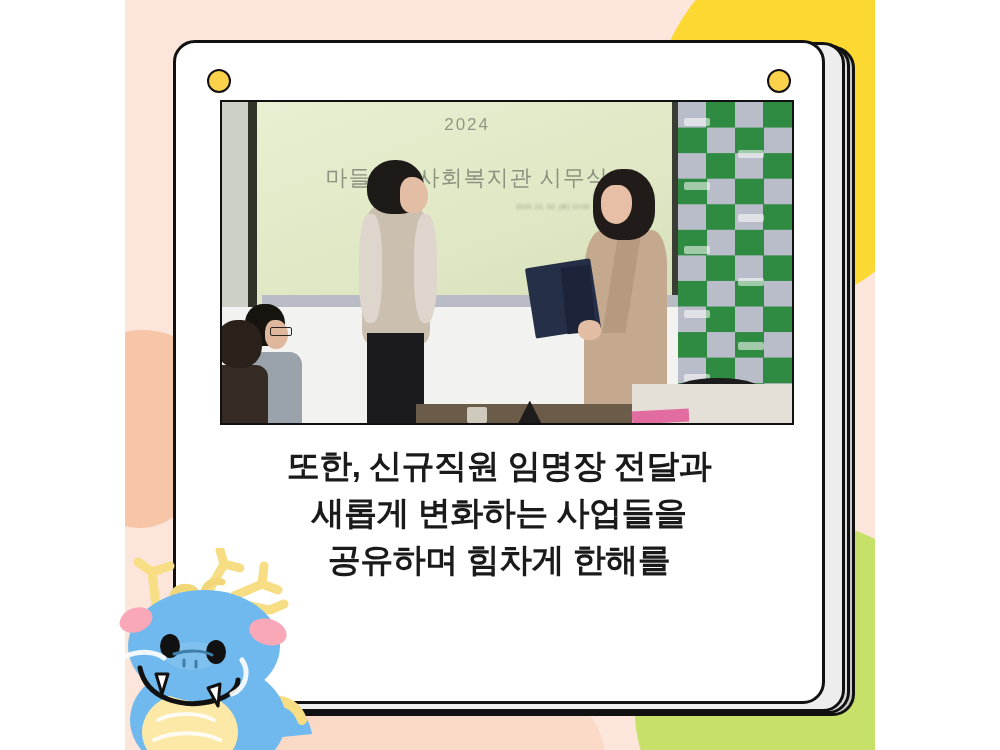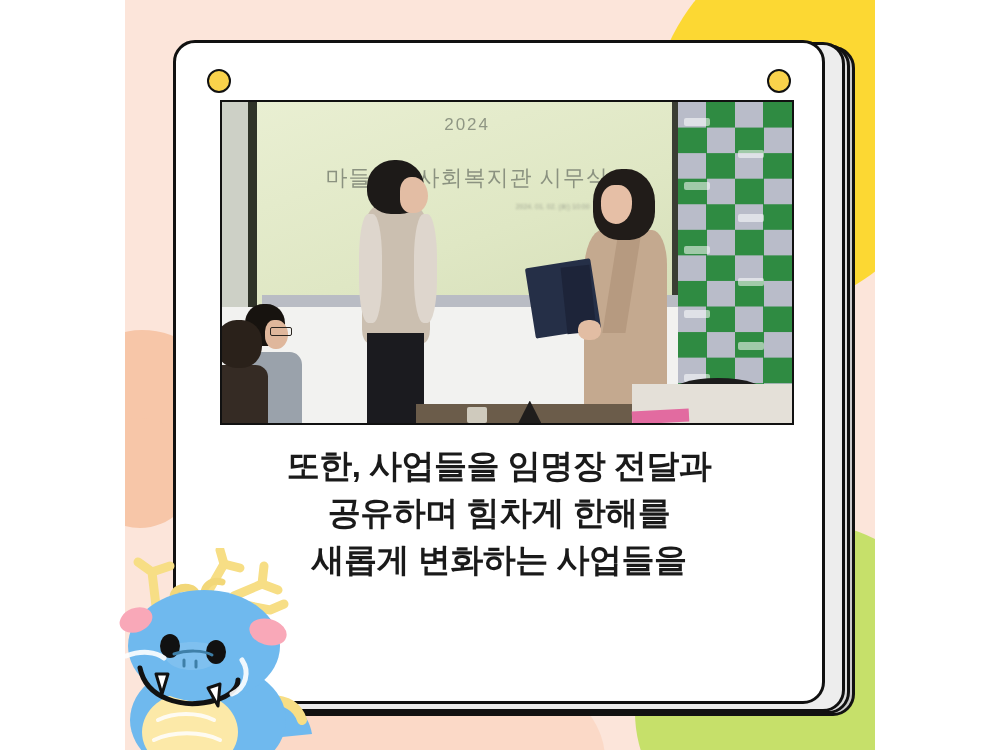--- a/index.html
+++ b/index.html
@@ -568,23 +568,23 @@
         <div class="desk-front"></div>
         <div class="cup"></div>
         <div class="cone"></div>
         <div class="table-disc"></div>
         <div class="table-fg"></div>
         <div class="table-pink"></div>
       </div>
     </div>
 
     <div class="caption">
-      <div>또한, 사업들을 임명장 전달과</div>
+      <div>또한, 신규직원 임명장 전달과</div>
+      <div>새롭게 변화하는 사업들을</div>
       <div>공유하며 힘차게 한해를</div>
-      <div>새롭게 변화하는 사업들을</div>
     </div>
   </div>
 
   <div class="dragon">
     <svg viewBox="0 0 210 202" width="210" height="202" xmlns="http://www.w3.org/2000/svg">
 
       <g fill="none" stroke="#F7DE85" stroke-width="9" stroke-linecap="round" stroke-linejoin="round">
         <path d="M44 58 L40 24 L26 14"></path>
         <path d="M40 24 L58 18"></path>
         <path d="M96 44 L112 16 L128 20"></path>

